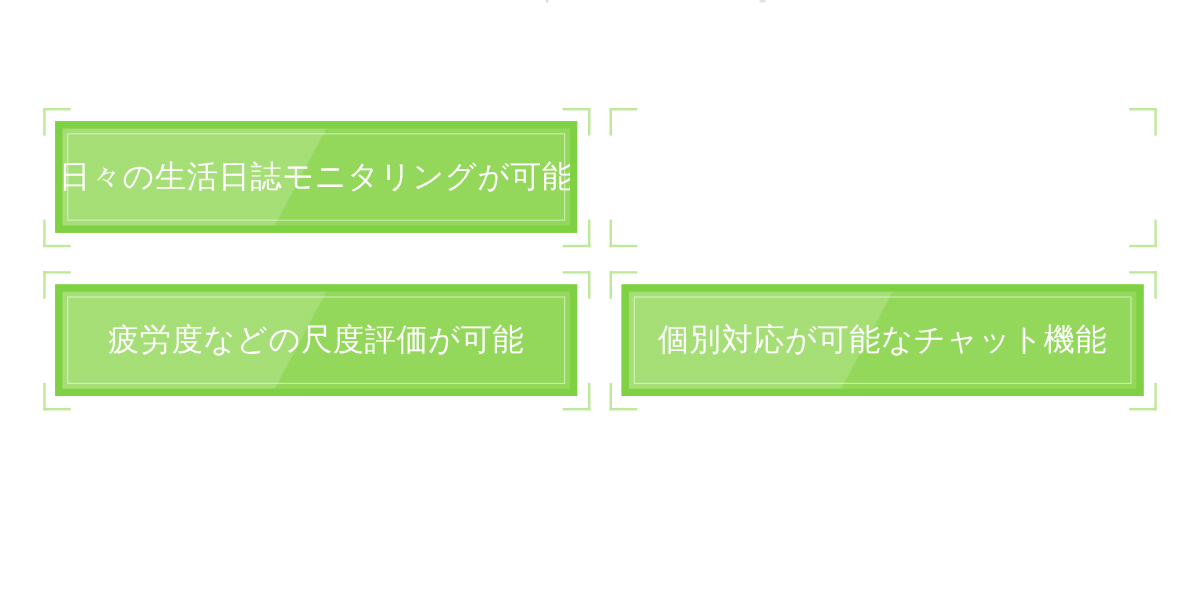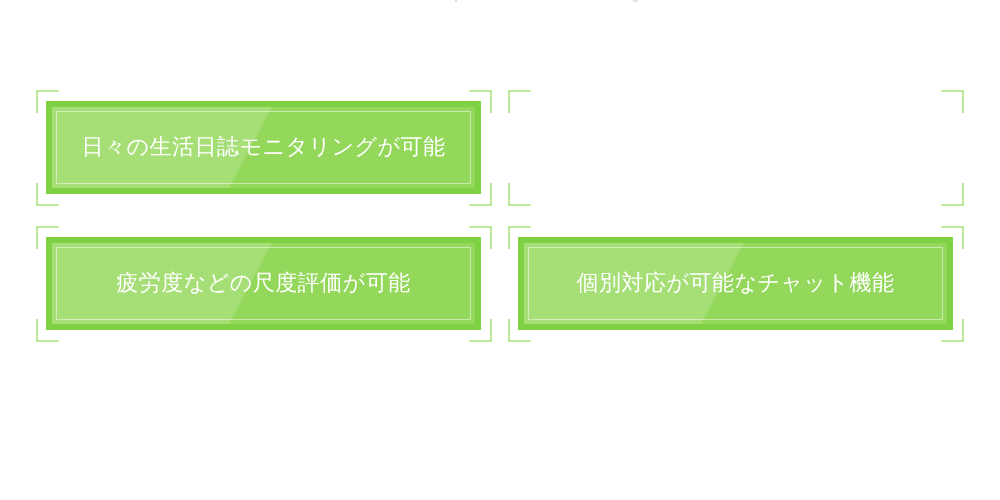--- a/index.html
+++ b/index.html
@@ -107,21 +107,21 @@
     right: 4px;
     bottom: 4px;
     border: 1px solid rgba(255, 255, 255, 0.5);
     pointer-events: none;
   }
 
   .card-label {
     position: relative;
     z-index: 2;
     color: #ffffff;
-    font-size: 22px;
+    font-size: 26px;
     font-weight: 300;
     letter-spacing: 0.5px;
     line-height: 1.2;
     text-align: center;
     white-space: nowrap;
   }
 </style>
 </head>
 <body>
 

